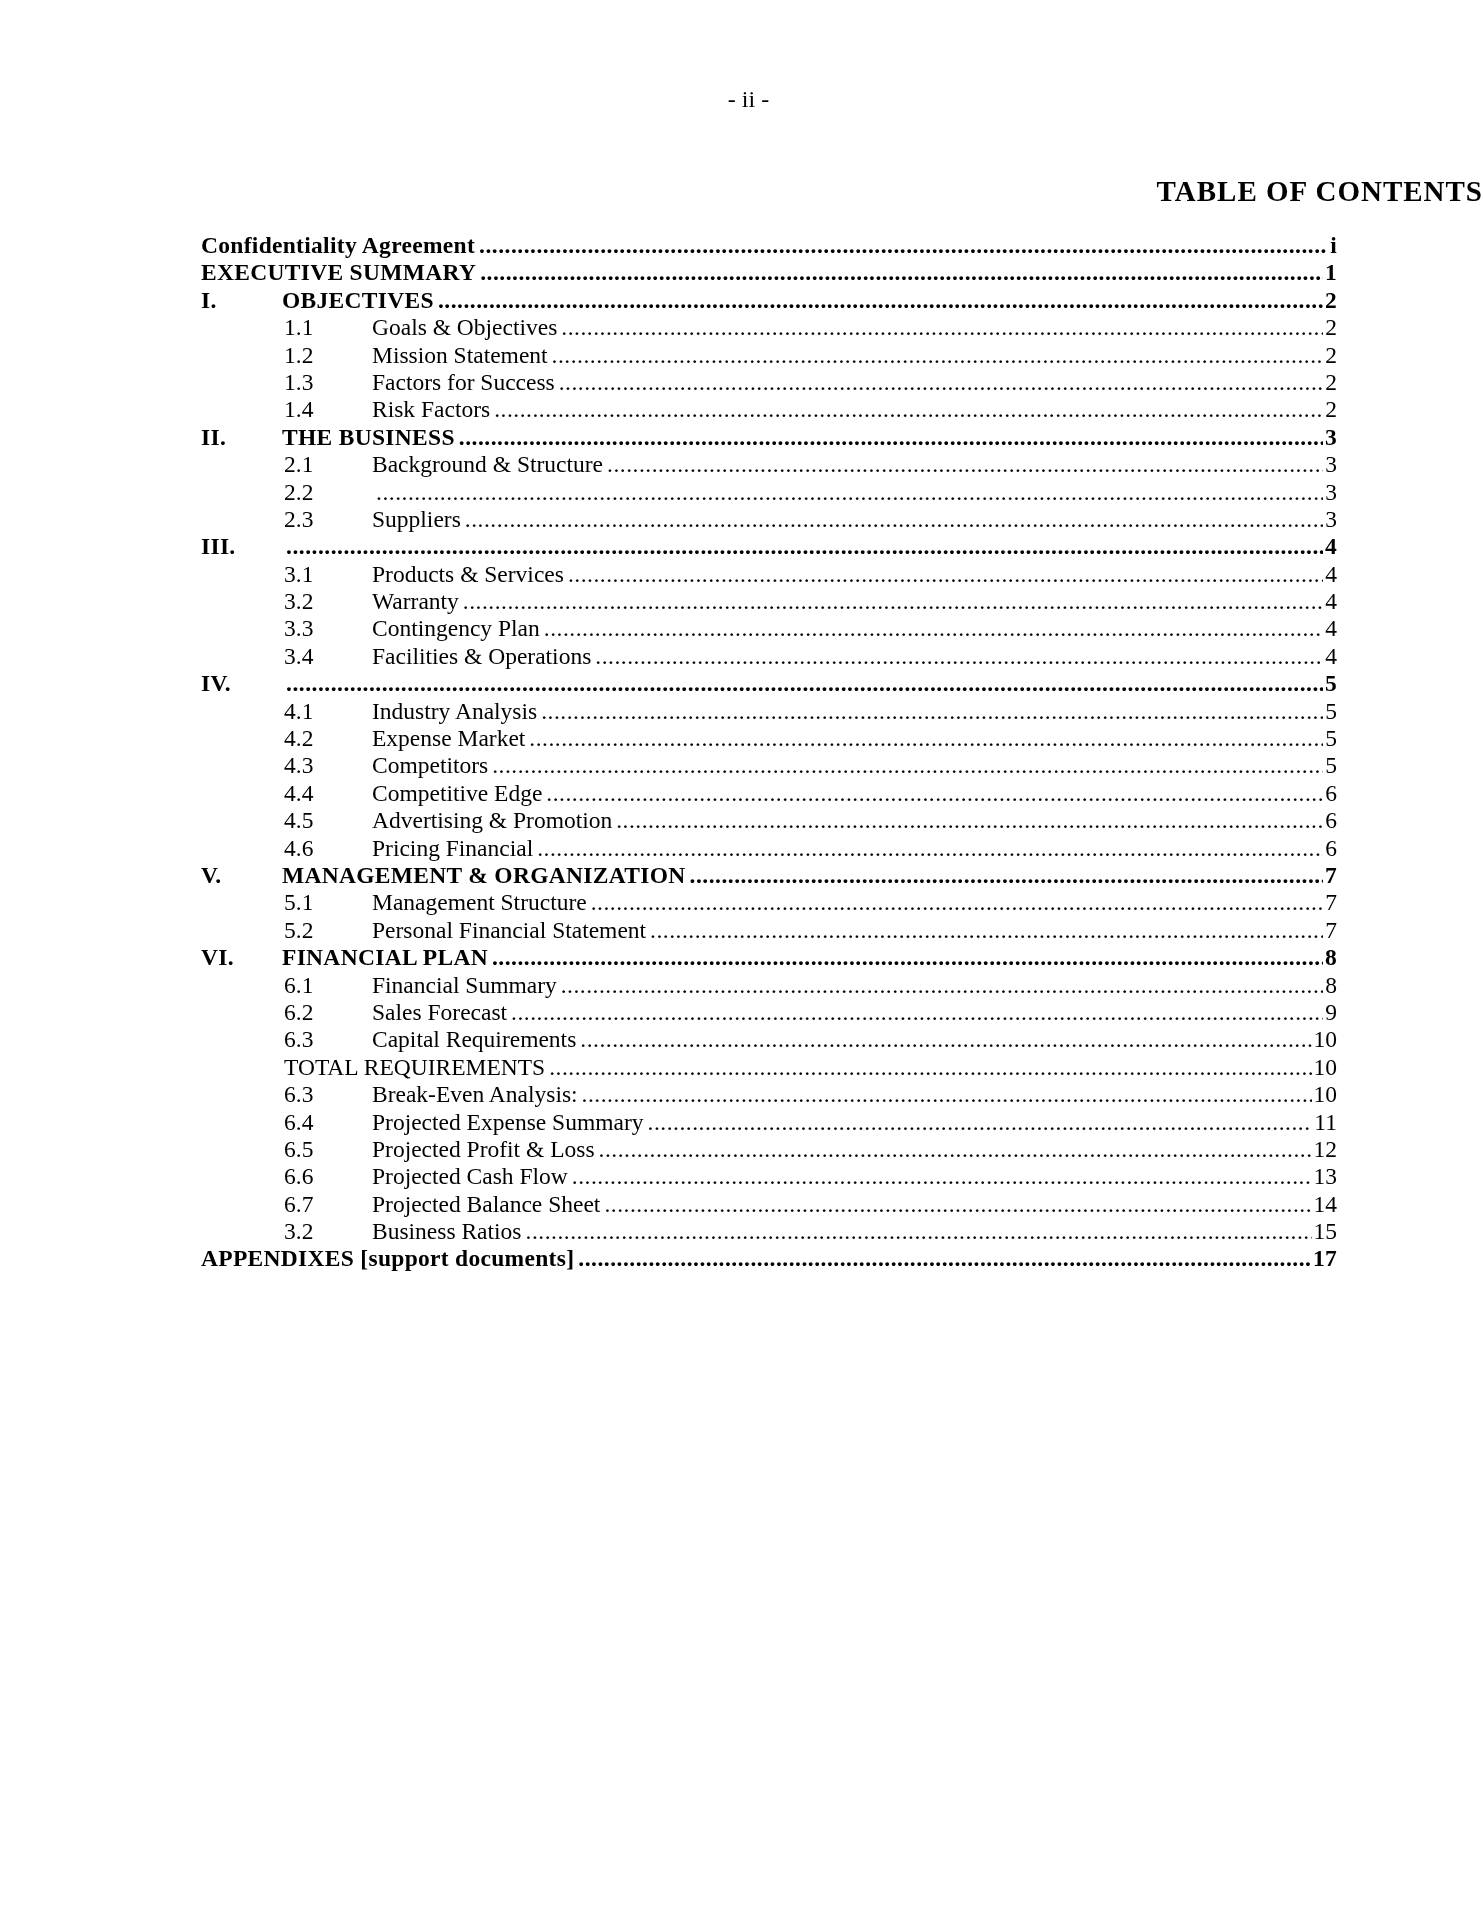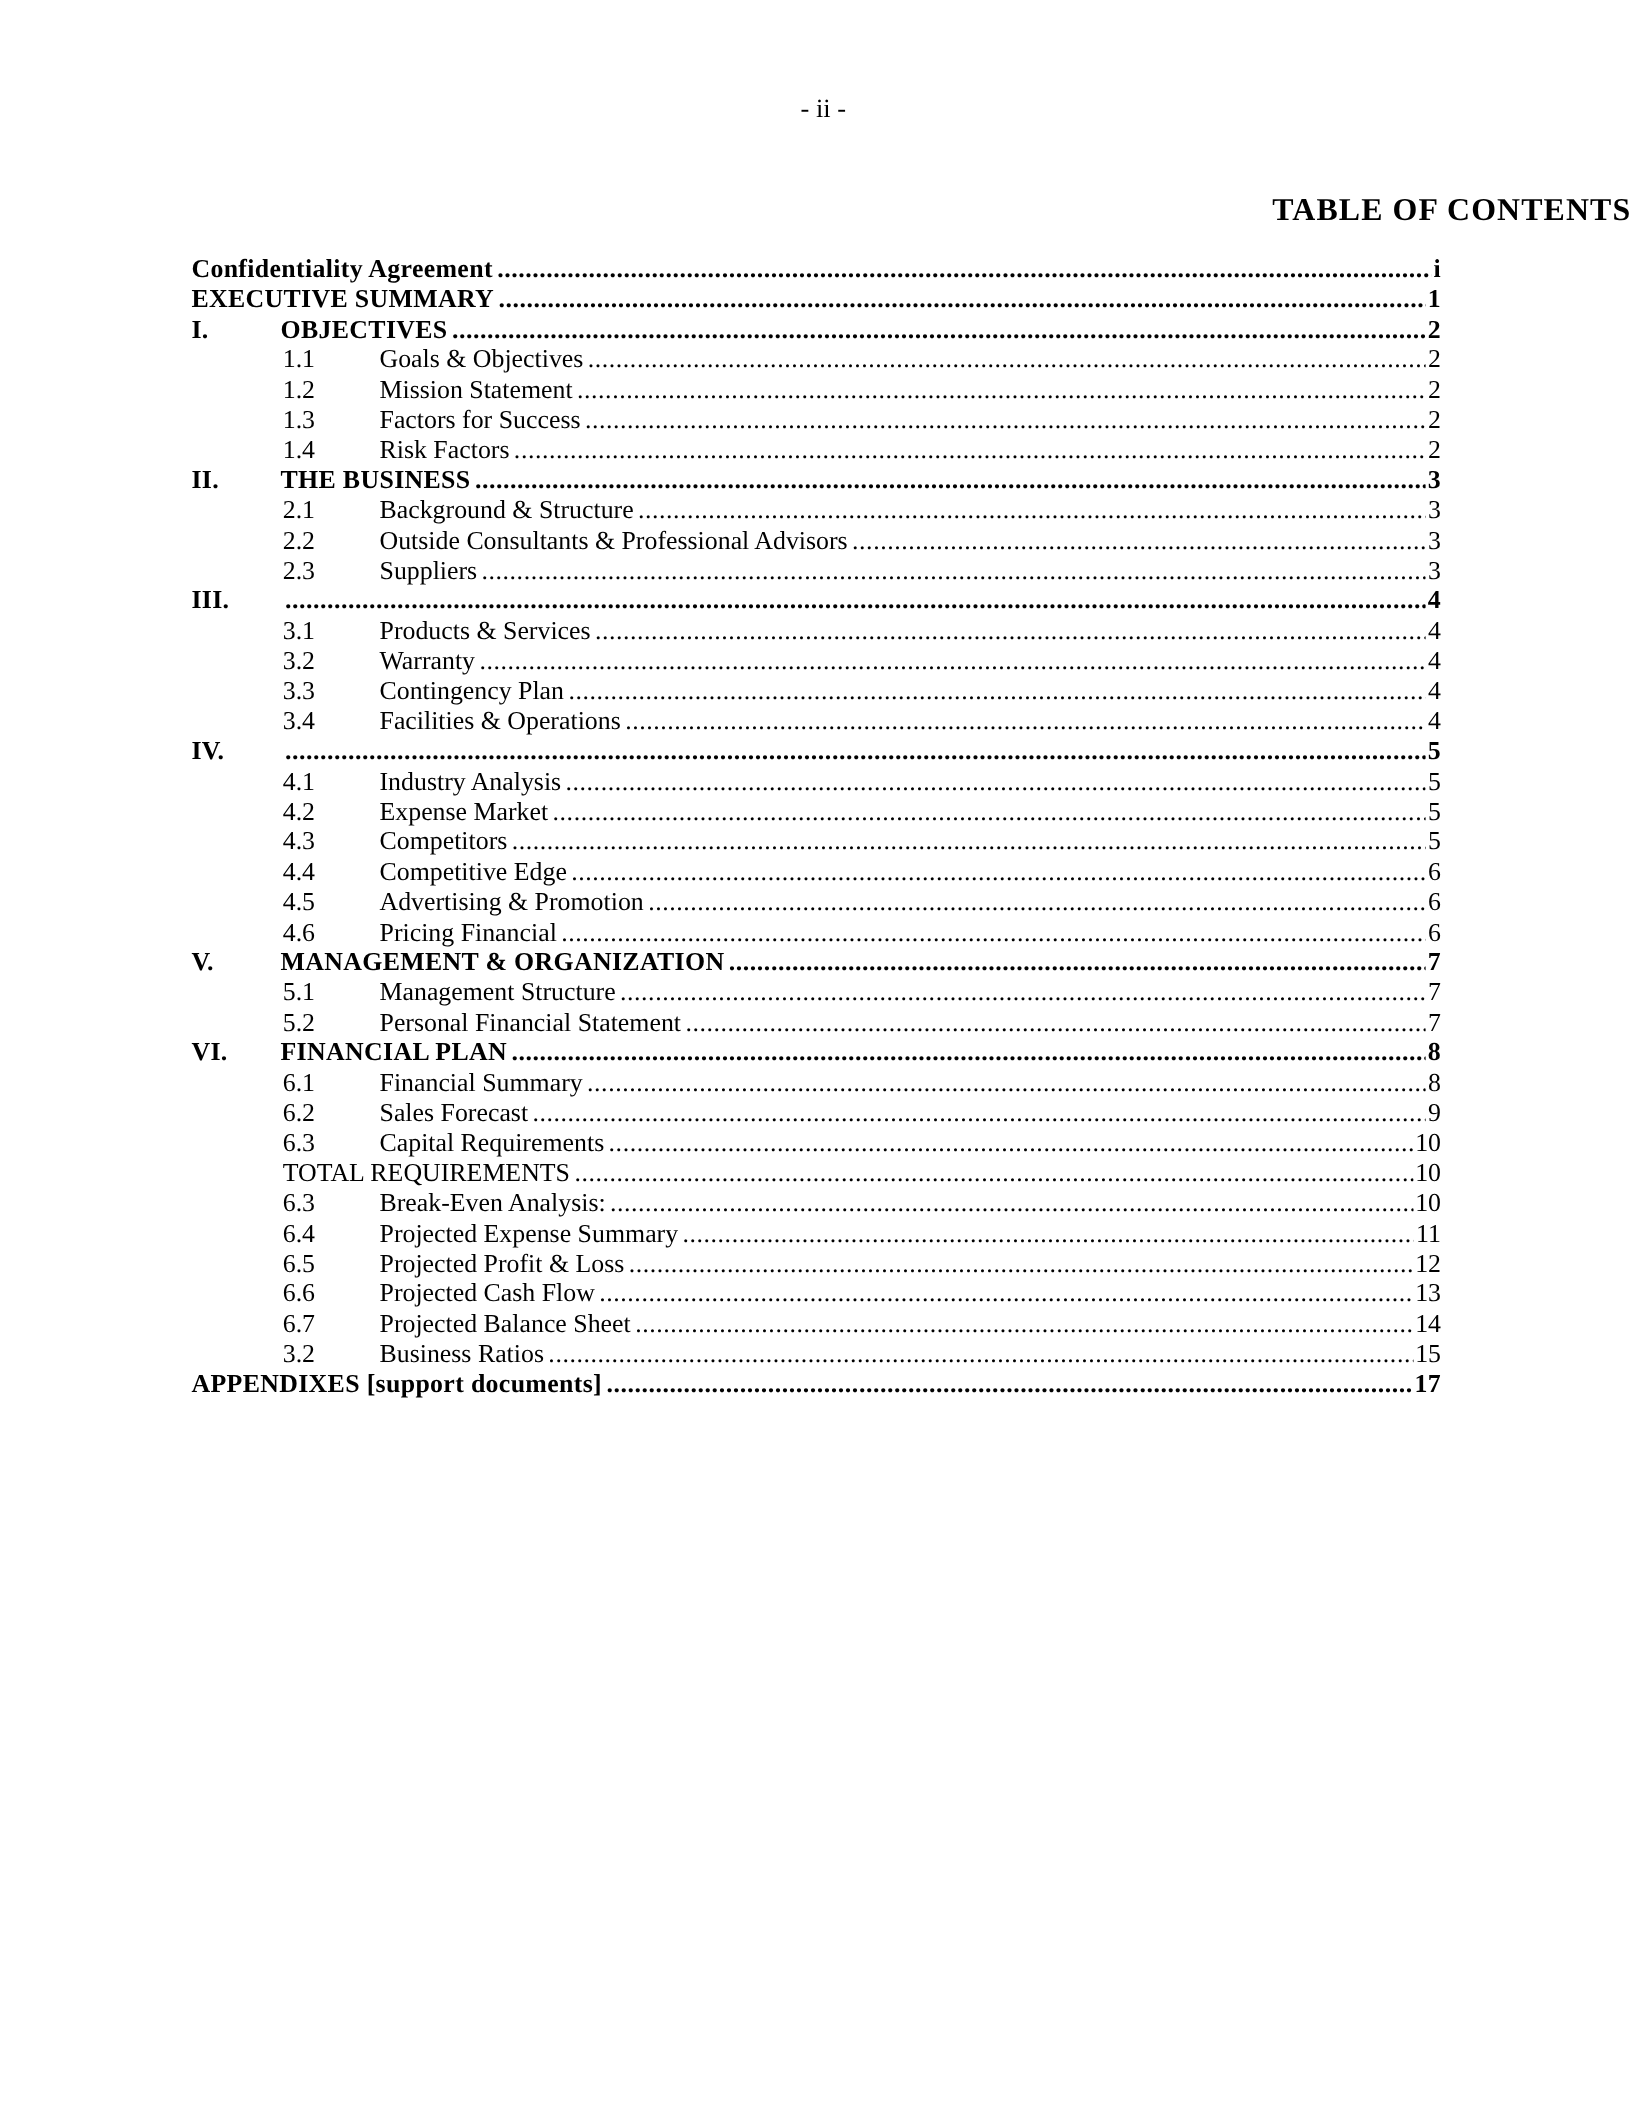--- a/index.html
+++ b/index.html
@@ -46,20 +46,21 @@
     top: 232px;
     width: 1136px;
   }
   .row {
     display: flex;
     width: 100%;
     height: 27.4px;
     font-size: 23.5px;
     line-height: 27.4px;
     white-space: nowrap;
+    margin-left: 27px;
   }
   .row.bold { font-weight: bold; letter-spacing: 0.3px; }
   .num { flex: 0 0 auto; }
   .row.section .num { width: 81px; }
   .row.sub { padding-left: 83px; }
   .row.sub .num { width: 88px; }
   .row.subplain { padding-left: 83px; }
   .label { flex: 0 0 auto; }
   .leader {
     flex: 1 1 auto;
@@ -128,21 +129,20 @@
     <span class="pg">3</span>
   </div>
       <div class="row sub">
     <span class="num">2.1</span>
     <span class="label">Background &amp; Structure</span>
     <span class="leader">................................................................................................................................................................................................................................................................................................................................</span>
     <span class="pg">3</span>
   </div>
       <div class="row sub">
     <span class="num">2.2</span>
-    <span class="label">Outside Consultants &amp; Professional Advisors</span>
     <span class="leader">................................................................................................................................................................................................................................................................................................................................</span>
     <span class="pg">3</span>
   </div>
       <div class="row sub">
     <span class="num">2.3</span>
     <span class="label">Suppliers</span>
     <span class="leader">................................................................................................................................................................................................................................................................................................................................</span>
     <span class="pg">3</span>
   </div>
       <div class="row section bold">

